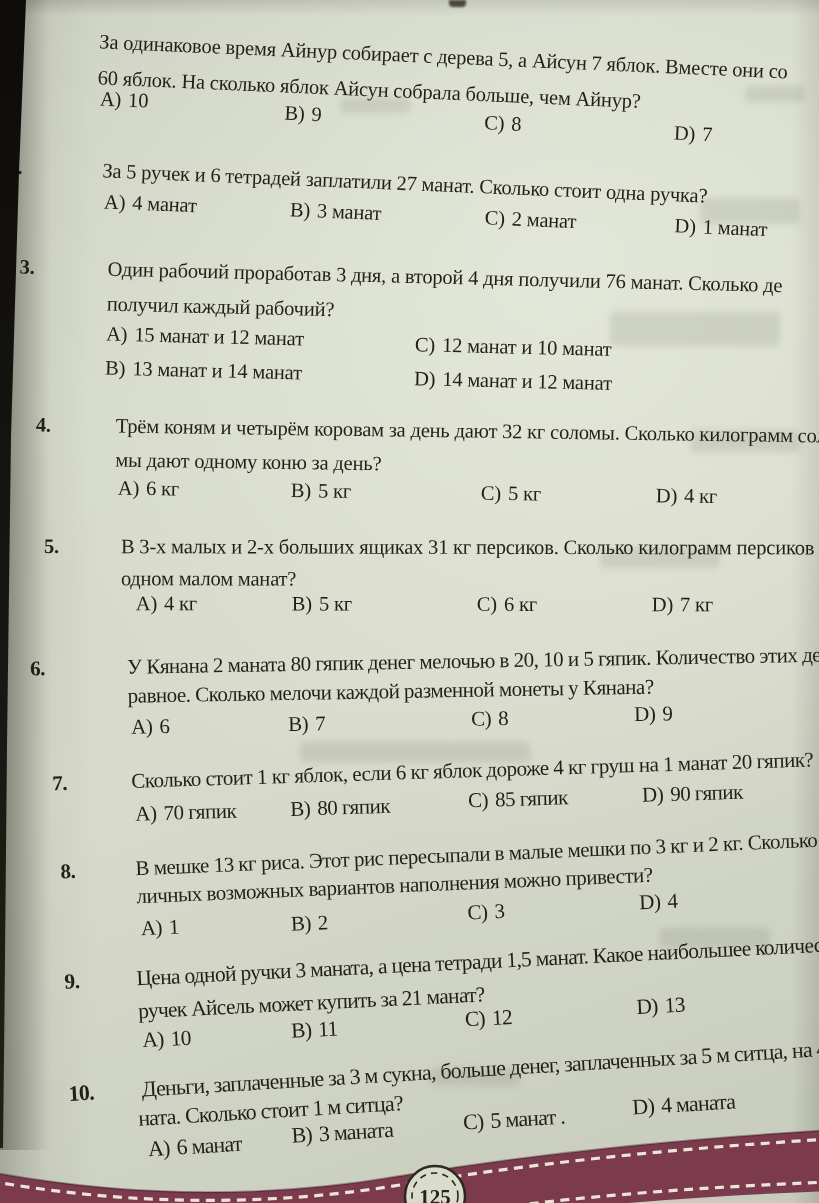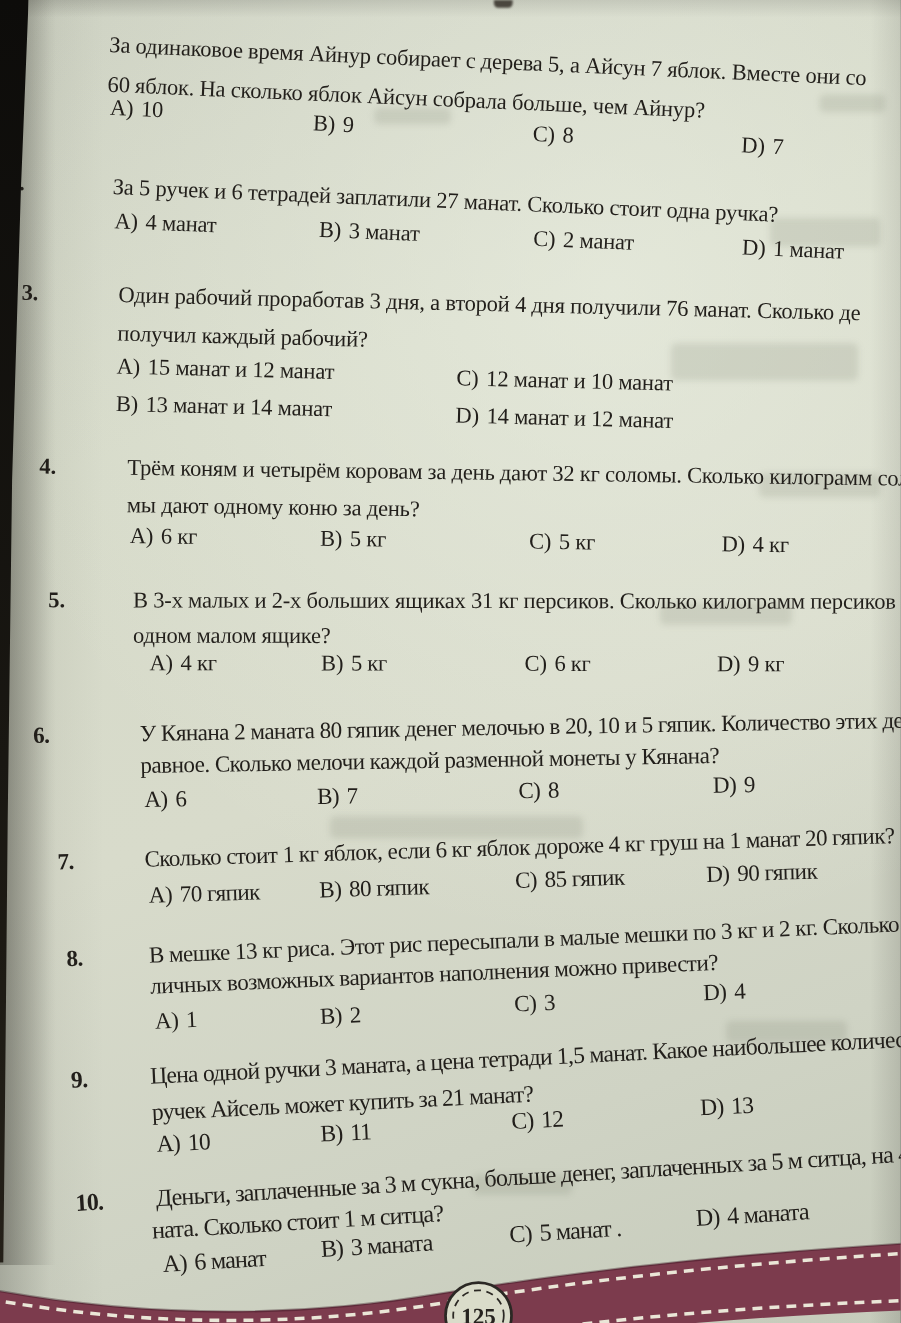--- a/index.html
+++ b/index.html
@@ -83,35 +83,35 @@
     <span class="qline" style="left:116px;top:34px">мы дают одному коню за день?</span>
     <span class="opt" style="left:119px;top:62px"><span class="ol">A)</span><span>6 кг</span></span>
     <span class="opt" style="left:292px;top:62px"><span class="ol">B)</span><span>5 кг</span></span>
     <span class="opt" style="left:482px;top:62px"><span class="ol">C)</span><span>5 кг</span></span>
     <span class="opt" style="left:657px;top:62px"><span class="ol">D)</span><span>4 кг</span></span>
   </section>
 
   <section class="q" style="top:535px;transform:rotate(0.1deg);font-size:20.5px;letter-spacing:-0.2px">
     <span class="qnum" style="left:44px">5.</span>
     <span class="qline" style="left:121px;top:0">В 3-х малых и 2-х больших ящиках 31 кг персиков. Сколько килограмм персиков в</span>
-    <span class="qline" style="left:121px;top:32px">одном малом ящике?</span>
+    <span class="qline" style="left:121px;top:32px">одном малом манат?</span>
     <span class="opt" style="left:136px;top:57px"><span class="ol">A)</span><span>4 кг</span></span>
     <span class="opt" style="left:292px;top:57px"><span class="ol">B)</span><span>5 кг</span></span>
     <span class="opt" style="left:477px;top:57px"><span class="ol">C)</span><span>6 кг</span></span>
-    <span class="opt" style="left:652px;top:57px"><span class="ol">D)</span><span>9 кг</span></span>
+    <span class="opt" style="left:652px;top:57px"><span class="ol">D)</span><span>7 кг</span></span>
   </section>
 
   <section class="q" style="top:657px;transform:rotate(-1deg);font-size:21px;letter-spacing:-0.5px">
     <span class="qnum" style="left:30px">6.</span>
     <span class="qline" style="left:127px;top:0">У Кянана 2 маната 80 гяпик денег мелочью в 20, 10 и 5 гяпик. Количество этих дене</span>
     <span class="qline" style="left:127px;top:29px">равное. Сколько мелочи каждой разменной монеты у Кянана?</span>
     <span class="opt" style="left:130px;top:60px"><span class="ol">A)</span><span>6</span></span>
     <span class="opt" style="left:287px;top:60px"><span class="ol">B)</span><span>7</span></span>
     <span class="opt" style="left:470px;top:58px"><span class="ol">C)</span><span>8</span></span>
-    <span class="opt" style="left:647px;top:56px"><span class="ol">D)</span><span>9</span></span>
+    <span class="opt" style="left:633px;top:56px"><span class="ol">D)</span><span>9</span></span>
   </section>
 
   <section class="q" style="top:773px;transform:rotate(-1.8deg);font-size:21px;letter-spacing:-0.5px">
     <span class="qnum" style="left:52px">7.</span>
     <span class="qline" style="left:131px;top:0">Сколько стоит 1 кг яблок, если 6 кг яблок дороже 4 кг груш на 1 манат 20 гяпик?</span>
     <span class="opt" style="left:134px;top:33px"><span class="ol">A)</span><span>70 гяпик</span></span>
     <span class="opt" style="left:289px;top:33px"><span class="ol">B)</span><span>80 гяпик</span></span>
     <span class="opt" style="left:467px;top:30px"><span class="ol">C)</span><span>85 гяпик</span></span>
     <span class="opt" style="left:641px;top:30px"><span class="ol">D)</span><span>90 гяпик</span></span>
   </section>

